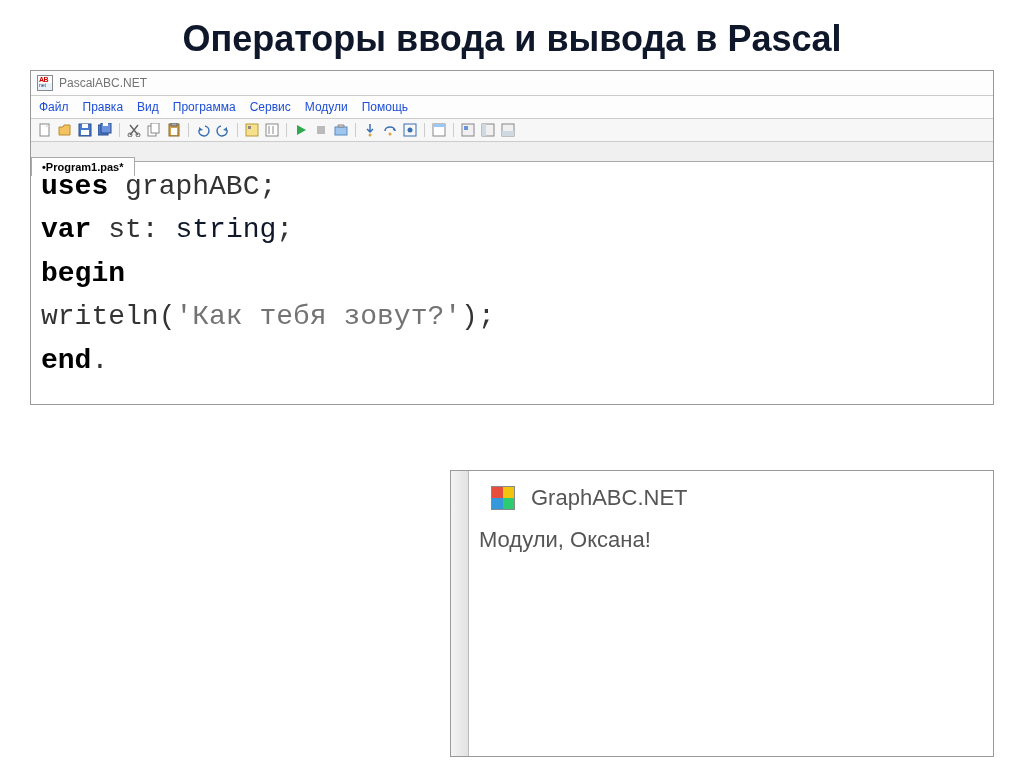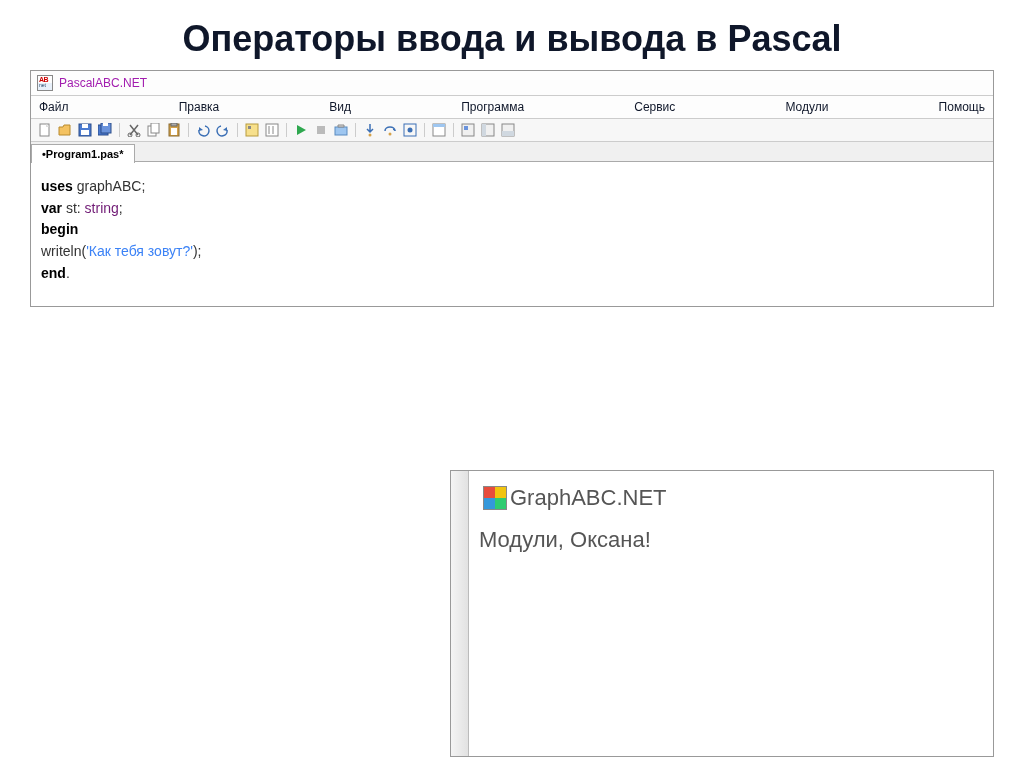--- a/index.html
+++ b/index.html
@@ -4,38 +4,38 @@
 <style>
   * { margin:0; padding:0; box-sizing:border-box; }
   body { background:#fff; font-family:Arial,Helvetica,sans-serif; width:1024px; height:767px; position:relative; }
   .slide-title { color:#0f172a; font-size:36px; font-weight:bold; text-align:center; padding:18px 0 10px; }
   .ide-container { margin:0 30px; border:1px solid #999; }
   .ide-titlebar { display:flex; align-items:center; gap:6px; padding:4px 6px; border-bottom:1px solid #ccc; background:#fdfdfd; }
   .app-icon { display:inline-flex; flex-direction:column; border:1px solid #888; width:16px; height:16px; }
   .app-icon-top { flex:1; display:flex; }
   .app-icon-ab { font-size:7px; font-weight:bold; color:#c00; line-height:1; letter-spacing:-0.5px; padding-left:1px; }
   .app-icon-net { flex:1; background:#e8f0fa; font-size:5px; color:#246; line-height:1; padding-left:1px; }
-  .app-title { font-size:12px; color:#a21caf; }
-  .menubar { display:flex; gap:14px; padding:4px 8px; font-size:12px; color:#0f172a; border-bottom:1px solid #ccc; background:#fdfdfd;justify-content:space-between; }
+  .app-title { font-size:12px; color:#737373; }
+  .menubar { display:flex; gap:14px; padding:4px 8px; font-size:12px; color:#1d4ed8; border-bottom:1px solid #ccc; background:#fdfdfd; }
   .menubar span { cursor:default; }
   .toolbar { display:flex; align-items:center; gap:4px; padding:3px 6px; border-bottom:1px solid #ccc; background:#f7f7f7; }
   .toolbar .tbtn { width:16px; height:16px; display:flex; align-items:center; justify-content:center; font-size:11px; cursor:default; }
   .toolbar .sep { width:1px; height:14px; background:#ccc; margin:0 2px; }
   .tab-strip { display:flex; border-bottom:1px solid #aaa; background:#f0f0f0; }
-  .tab { background:#fff; border:1px solid #aaa; border-bottom:none; padding:3px 10px; font-size:11px; font-weight:bold; position:relative; top:2px; }
-  .code-area { background:#fff; padding:14px 10px 22px; font-family:Liberation Sans, sans-serif; font-size:14px; line-height:1.55; color:#333; }
+  .tab { background:#fff; border:1px solid #aaa; border-bottom:none; padding:3px 10px; font-size:11px; font-weight:bold; position:relative; top:15px; }
+  .code-area { background:#fff; padding:3px 10px 22px; font-family:Liberation Mono, monospace; font-size:28px; line-height:1.55; color:#333; }
   .kw { font-weight:bold; color:#000; }
   .ident { color:#333; }
-  .type { color:#701a75; }
-  .str { color:#3b82f6; }
+  .type { color:#0f172a; }
+  .str { color:#737373; }
   .punct { color:#333; }
   .output-window { position:absolute; left:450px; top:470px; bottom:10px; right:30px; border:1px solid #999; background:#fff; }
   .output-side { position:absolute; left:0; top:0; bottom:0; width:18px; background:linear-gradient(to right,#f4f4f4,#e2e2e2); border-right:1px solid #bbb; }
   .output-content { position:absolute; left:18px; top:0; right:0; bottom:0; padding:8px 10px; }
-  .output-header { display:flex; align-items:center; gap:3px; margin:6px 4px 12px; }
+  .output-header { display:flex; align-items:center; gap:16px; margin:6px 12px 12px; }
   .output-icon { width:24px; height:24px; display:grid; grid-template-columns:1fr 1fr; grid-template-rows:1fr 1fr; border:1px solid #888; }
   .oi-a{background:#e74c3c;} .oi-b{background:#f1c40f;} .oi-c{background:#3498db;} .oi-d{background:#2ecc71;}
   .output-title { font-size:22px; color:#555; }
   .output-text { font-size:22px; color:#555; line-height:1.5; }
 </style>
 </head>
 <body>
 
 <div class="slide-title">Операторы ввода и вывода в Pascal</div>
 

